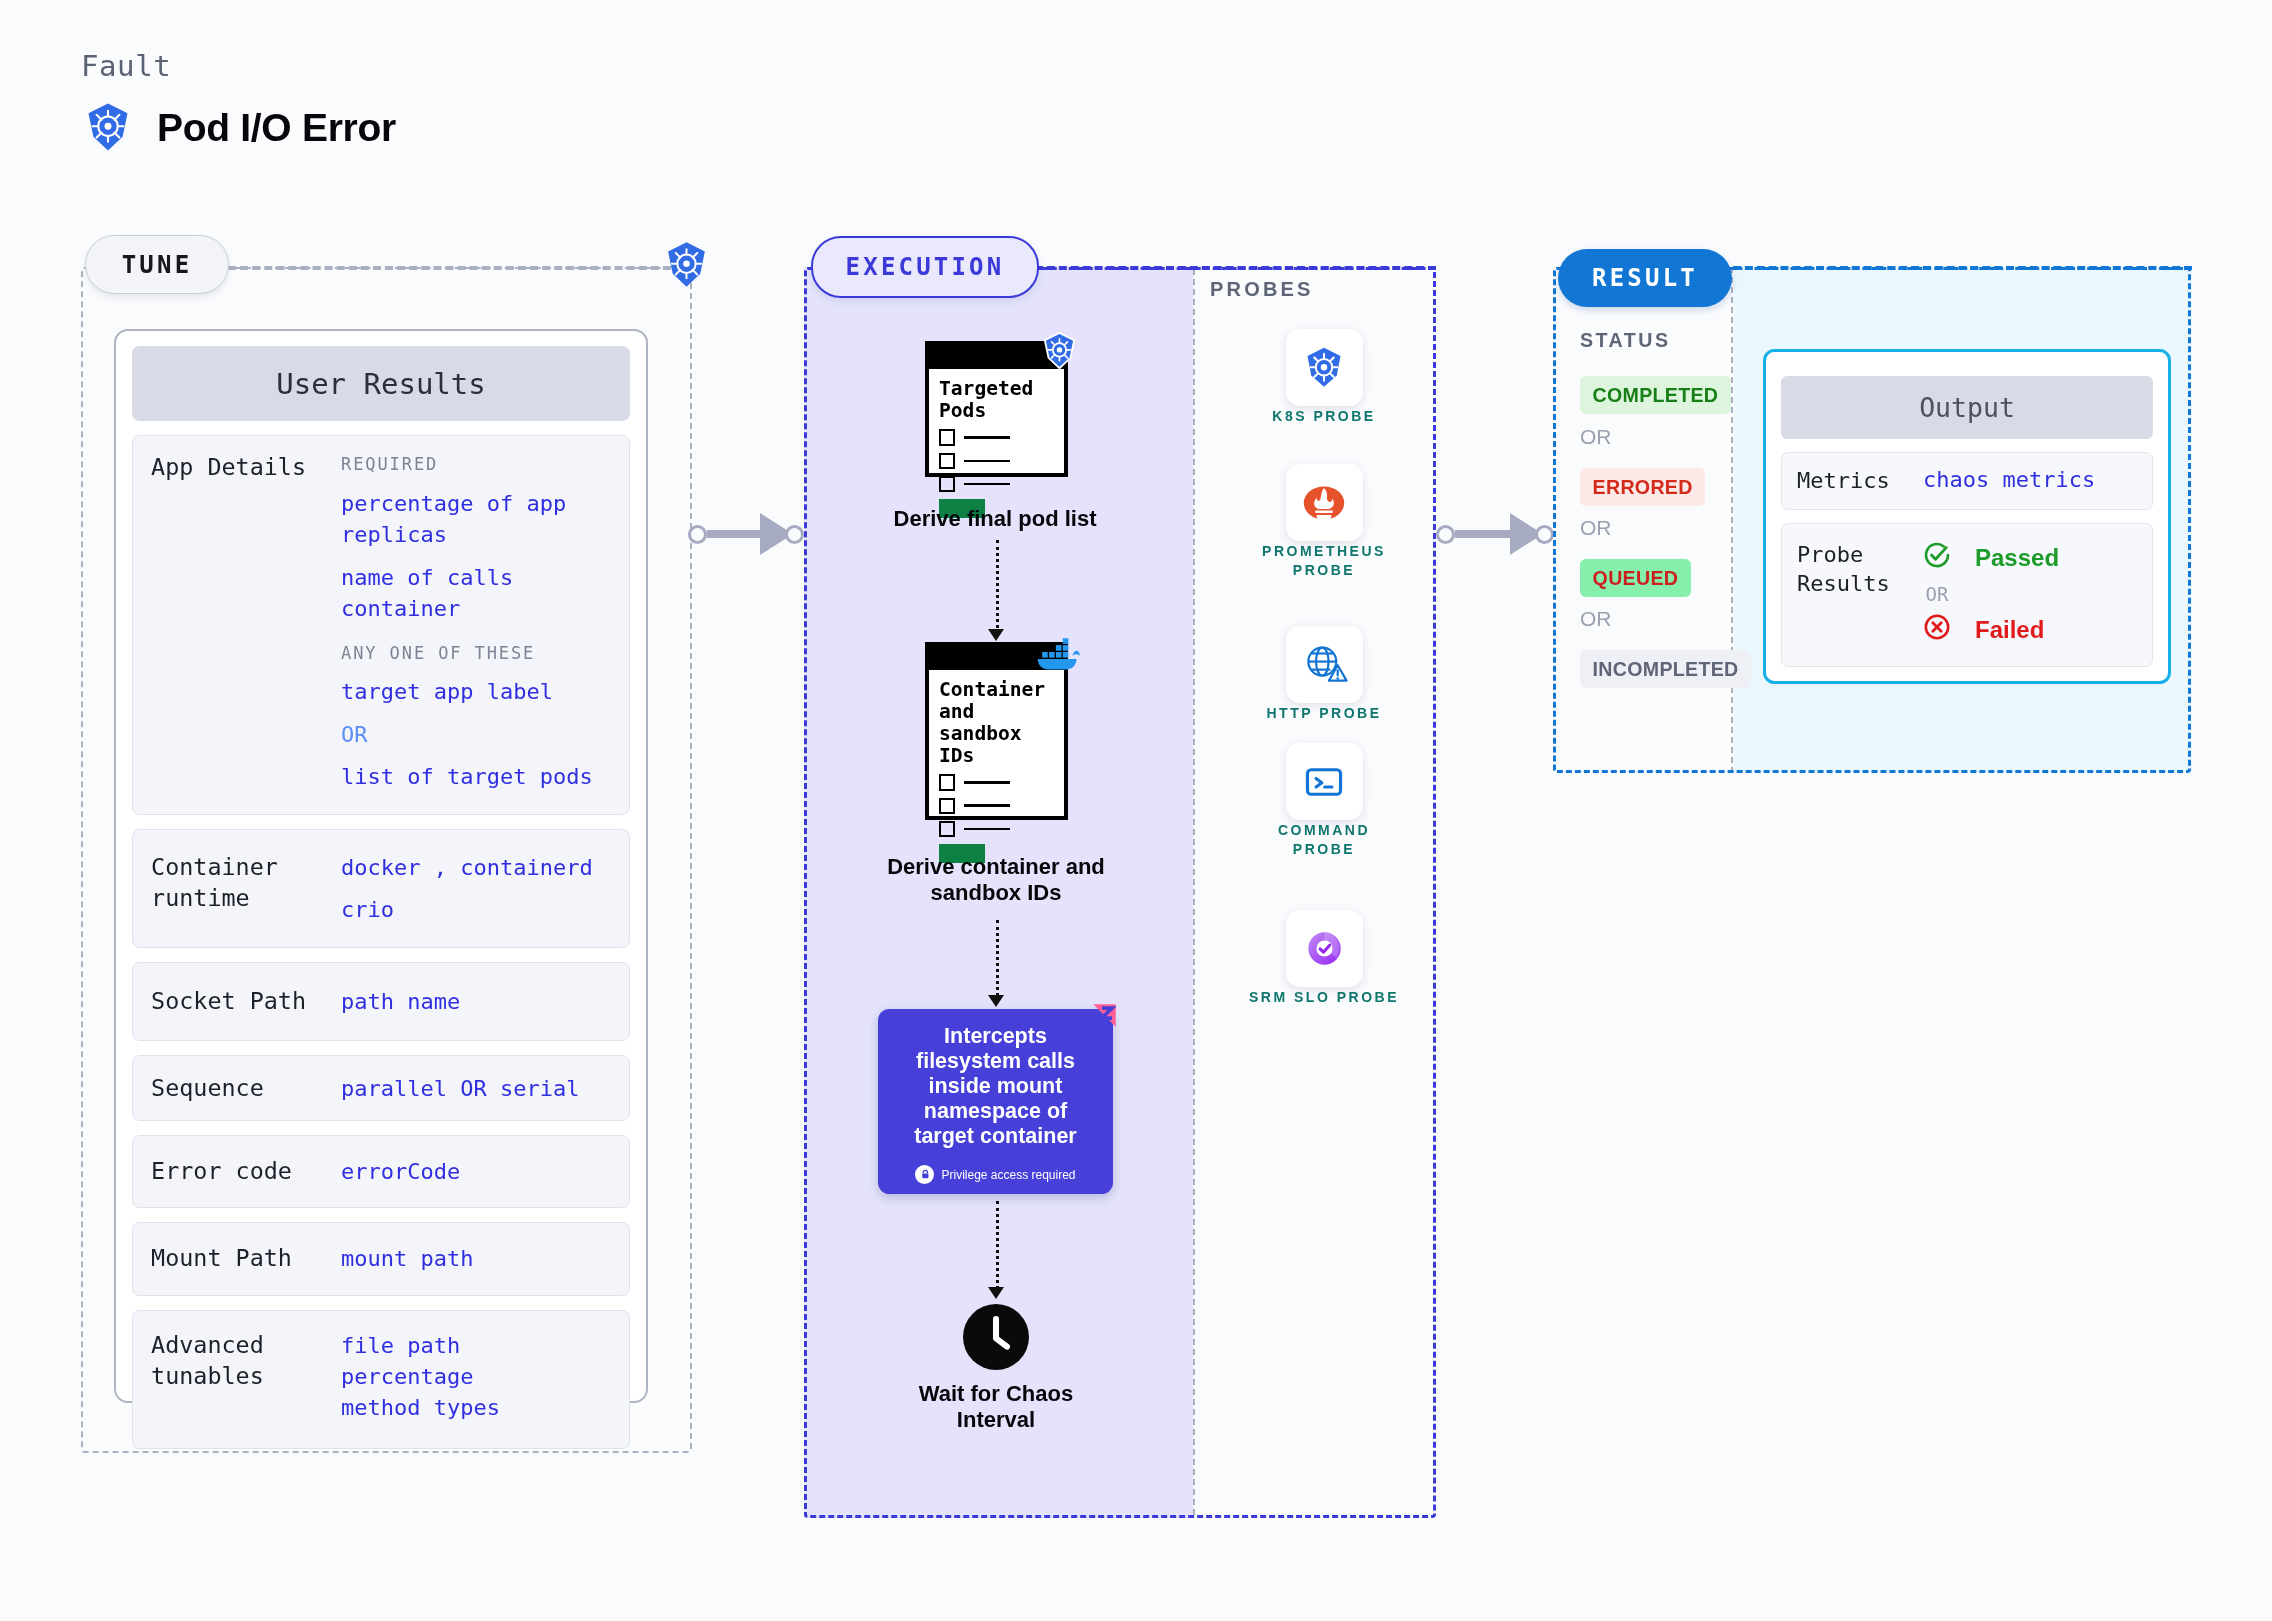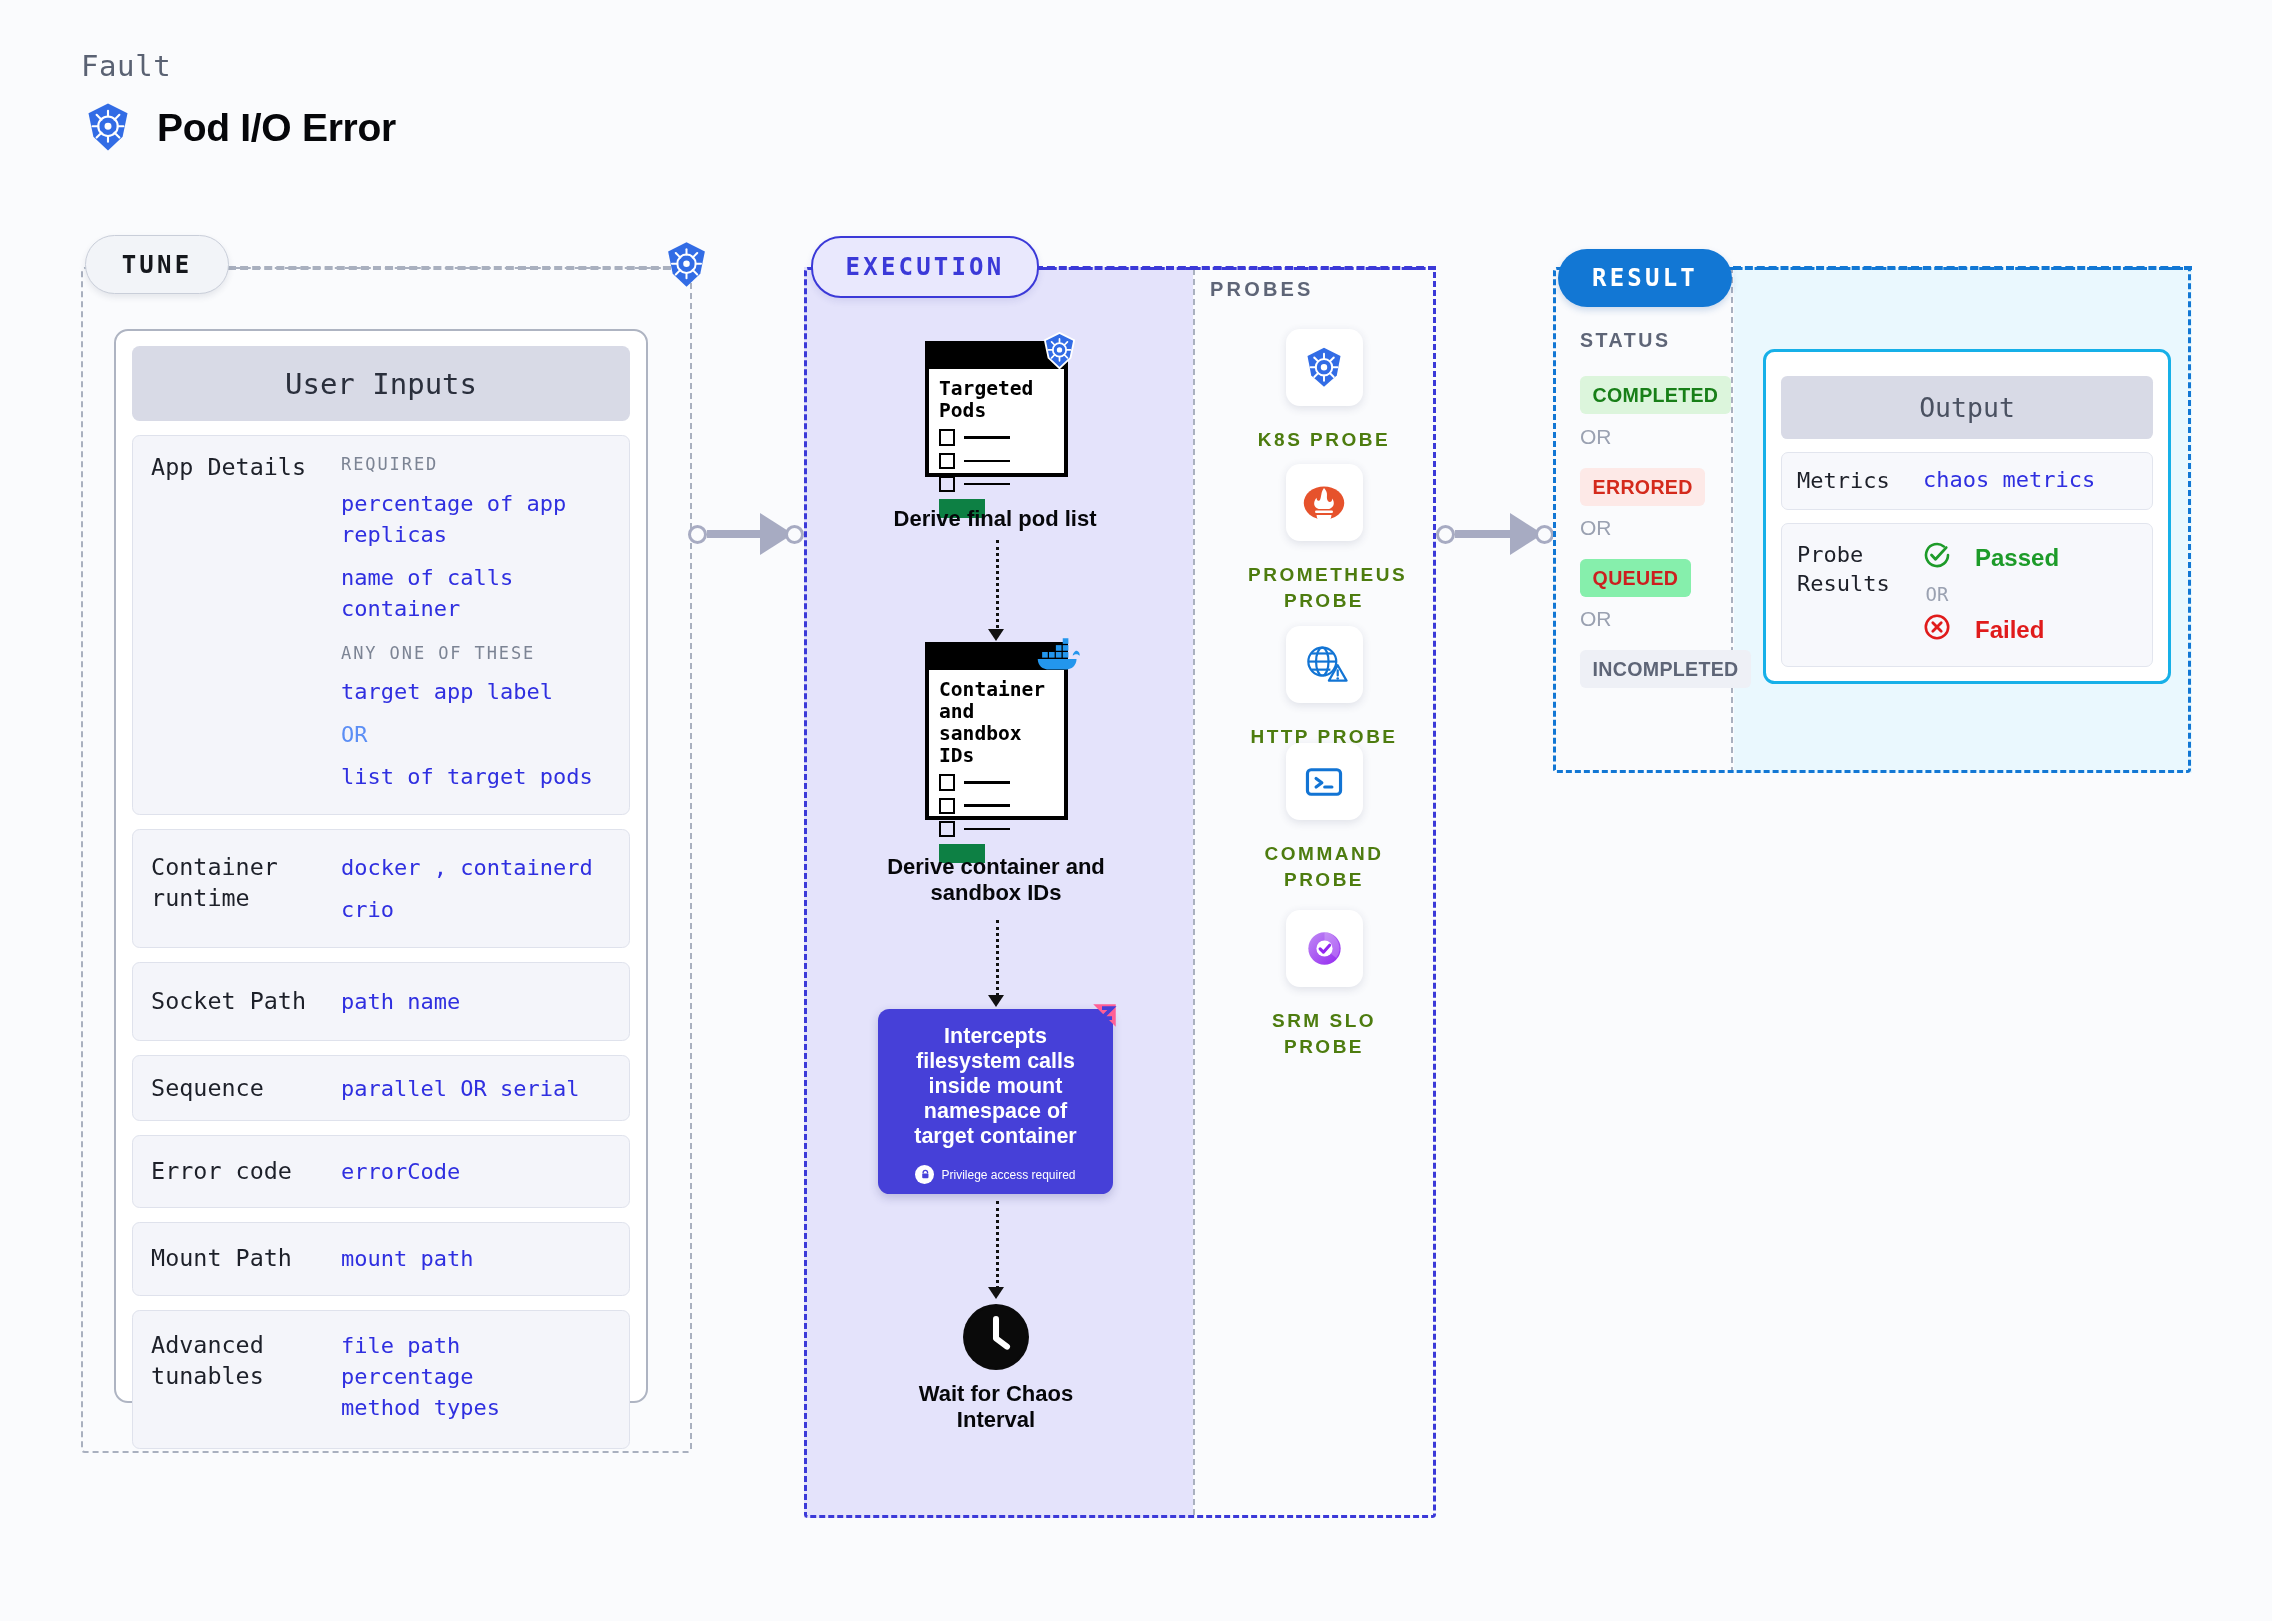--- a/index.html
+++ b/index.html
@@ -143,21 +143,21 @@
   }
 
   
   .probe{position:absolute;width:152px;text-align:center;}
   .probe-tile{
     width:77px;height:77px;margin:0 auto;background:#fff;border-radius:14px;
     display:flex;align-items:center;justify-content:center;
     box-shadow:0 2.5px 8.8px rgba(40,50,90,.12);
   }
   .probe-label{
-    margin-top:21px;font-size:19px;letter-spacing:2.5px;color:#4d7c0f;font-weight:bold;line-height:1.35;
+    margin-top:1px;font-size:14px;letter-spacing:2.5px;color:#0f766e;font-weight:bold;line-height:1.35;
   }
 
   
   #result-outer{
     position:absolute;left:1553px;top:267px;width:638px;height:506px;
     border:3.2px dashed #1277d4;border-radius:3.8px;box-sizing:border-box;
   }
   #result-status-col{
     position:absolute;left:1553px;top:267px;width:180px;height:506px;
     border-right:2.5px dashed #a9b0bf;box-sizing:border-box;background:#fafbfd;
@@ -246,21 +246,21 @@
         <line x1="44" y1="31" x2="51" y2="31"></line>
         <line x1="18" y1="17" x2="24" y2="23"></line>
         <line x1="40" y1="39" x2="46" y2="45"></line>
         <line x1="46" y1="17" x2="40" y2="23"></line>
         <line x1="24" y1="39" x2="18" y2="45"></line>
       </g>
     </svg>
 </div>
 
 <div id="user-inputs-card">
-  <div id="user-inputs-header">User Inputs</div>
+  <div id="user-inputs-header">User Results</div>
 
   <div class="ui-row" style="padding-bottom:21.5px;">
     <div class="label">App Details</div>
     <div class="vals">
       <div class="v-cap">REQUIRED</div>
       <div class="sp-18"></div>
       <div class="v-blue">percentage of app replicas</div>
       <div class="sp-18"></div>
       <div class="v-blue">name of calls container</div>
       <div class="sp-26"></div>

